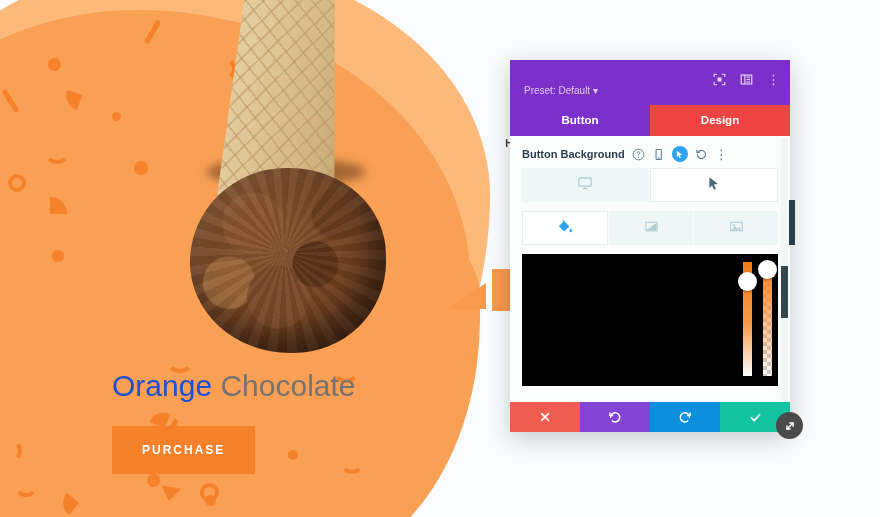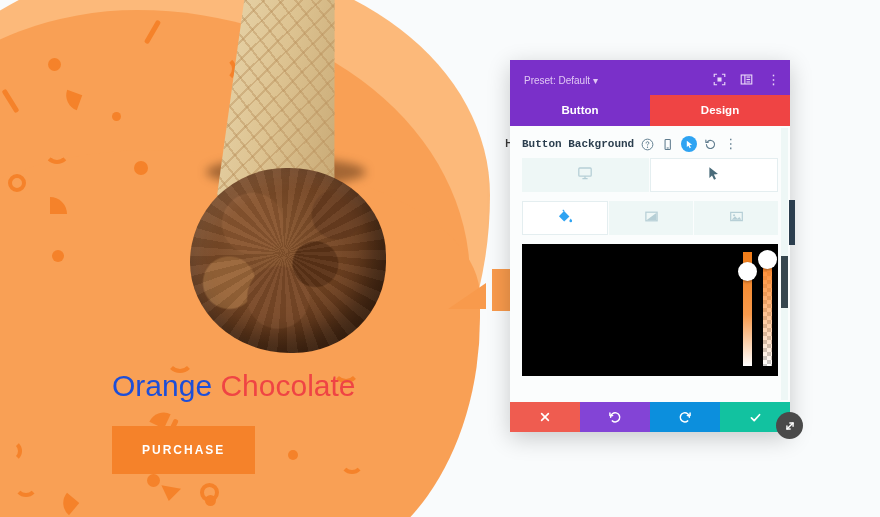--- a/index.html
+++ b/index.html
@@ -85,21 +85,21 @@
     background:rgba(60,30,10,.45); filter:blur(5px); border-radius:50%;
   }
 
   
   #promo { position:absolute; left:112px; top:356px; width:330px; }
   .promo-kicker {
     color:#ffffff; font-size:11px; font-weight:bold; letter-spacing:2.2px;
   }
   .promo-title { margin-top:14px; font-size:30px; line-height:1.05; white-space:nowrap; }
   .promo-title .b { color:#1d4ed8; font-weight:normal; }
-  .promo-title .l { color:#ef4444; font-weight:300; }
+  .promo-title .l { color:#737373; font-weight:300; }
   .purchase-btn {
     margin-top:24px; display:inline-block; background:#f5822a; color:#fff;
     font-size:12px; font-weight:bold; letter-spacing:2px;
     padding:17px 30px; border:none; cursor:pointer;
   }
 
   
   #promo-right { position:absolute; left:330px; top:138px; width:250px; text-align:right; }
   .r-kicker { color:#3a3a3a; font-size:10px; font-weight:bold; letter-spacing:2.2px; }
   .r-title { color:#111; font-size:44px; font-weight:bold; line-height:1.05; margin-top:12px; }
@@ -115,34 +115,34 @@
   }
 
   
   #panel {
     position:absolute; left:510px; top:60px; width:280px; height:372px;
     background:#fbfdfd; box-shadow:0 6px 22px rgba(0,0,0,.20);
     display:flex; flex-direction:column; overflow:hidden;
   }
   .p-head { background:#7b2fc7; background:#7a30c9; padding:12px 14px 9px; position:relative; }
   .p-title { color:#fff; font-size:14px; font-weight:bold; }
-  .p-preset { color:#e0c7f4; font-size:10px; margin-top:3px; }
+  .p-preset { color:#e0c7f4; font-size:10px; margin-top:13px; }
   .p-head-icons { position:absolute; right:10px; top:13px; display:flex; gap:14px; align-items:center; }
   .hi { color:#e8d6f8; cursor:pointer; display:flex; }
 
   .p-tabs { display:flex; background:#7a30c9; }
   .p-tab {
     flex:1; text-align:center; color:#fff; font-size:11.5px; font-weight:bold;
     padding:9px 0 10px; cursor:pointer;
   }
   .p-tab.active { background:#ef4444; }
 
   .p-body { flex:1; background:#fbfdfd; position:relative; overflow:hidden; }
 
-  .row-label { display:flex; align-items:center; gap:7px; padding:10px 12px 6px;font-family:Liberation Mono, monospace; }
+  .row-label { display:flex; align-items:center; gap:7px; padding:10px 12px 6px; }
   .rl-text { font-size:11px; color:#2b3e4e; font-weight:bold; }
   .rl-ic { color:#5f7c8e; cursor:pointer; display:flex; align-items:center; }
   .rl-ic.blue {
     background:#2ea3f2; color:#fff; width:16px; height:16px; border-radius:50%;
     justify-content:center;
   }
 
   .seg2 { display:flex; gap:1px; padding:0 12px; }
   .seg2 .cell {
     flex:1; height:34px; display:flex; align-items:center; justify-content:center;

